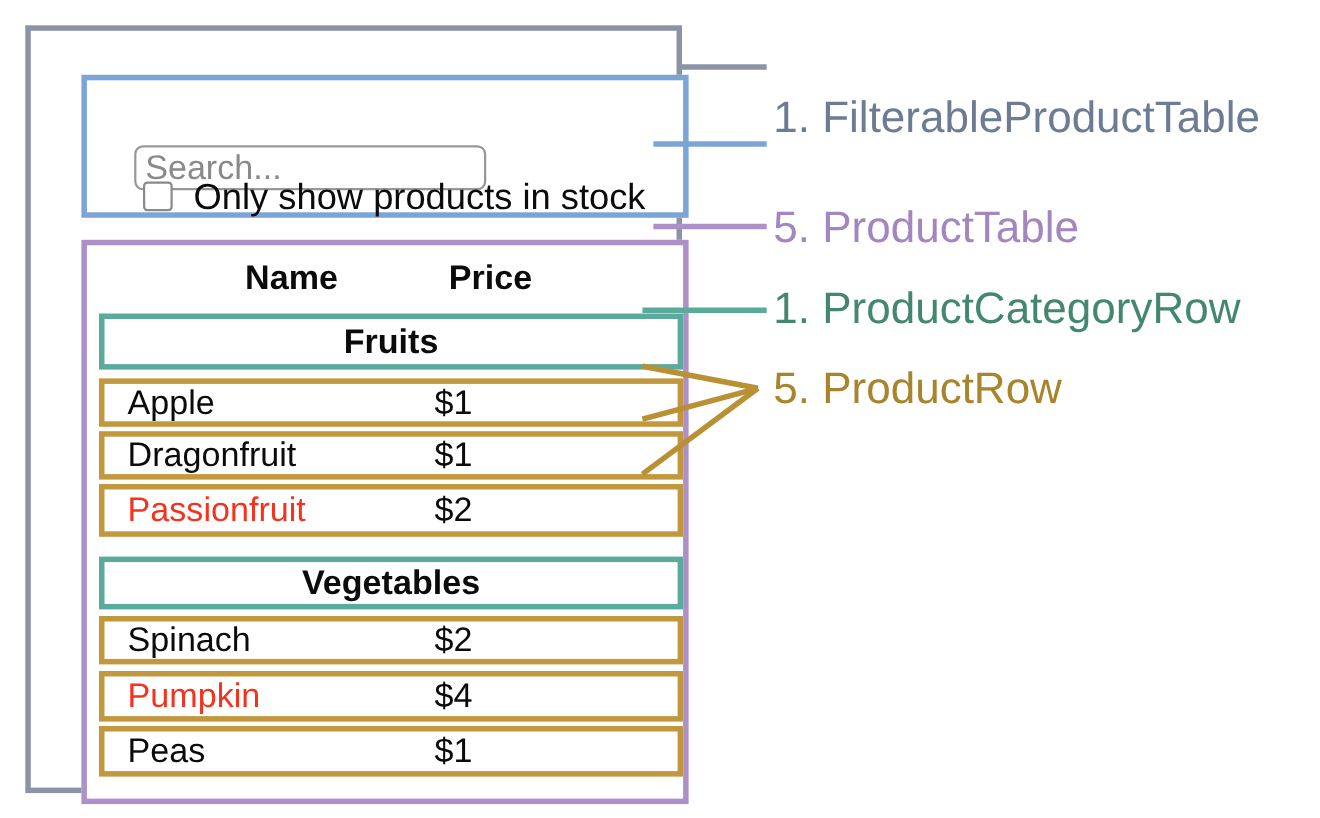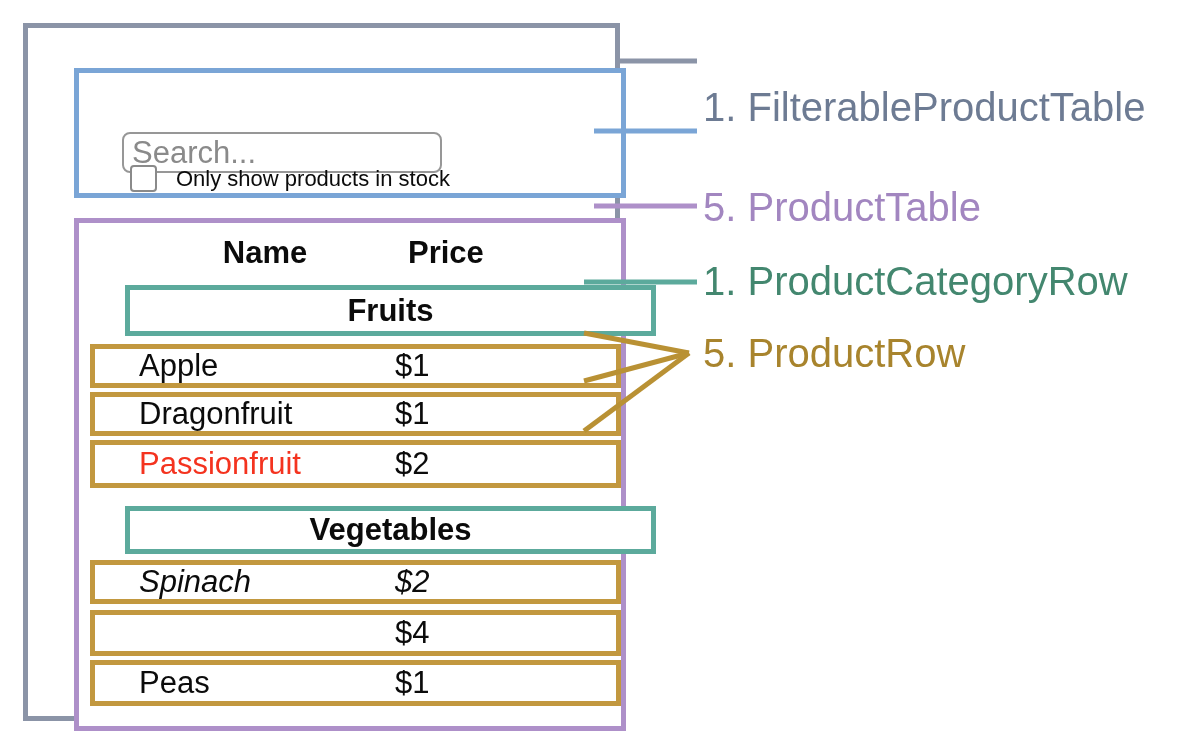--- a/index.html
+++ b/index.html
@@ -15,30 +15,30 @@
   html,body{background:#ffffff;}
   body{font-family:"Liberation Sans",sans-serif;color:var(--ink);}
   .canvas{position:relative;width:1200px;height:744px;background:#fff;overflow:hidden;}
 
   .outer-box{position:absolute;left:23px;top:23px;width:597px;height:698px;border:5px solid var(--slate);background:#fff;}
   .searchbar-box{position:absolute;left:46px;top:40px;width:552px;height:130px;border:5px solid var(--blue);background:#fff;}
   .search-input{position:absolute;left:43px;top:31px;width:320px;height:41px;border:2px solid #979797;border-radius:8px;font-family:"Liberation Sans",sans-serif;font-size:31px;color:#555;padding:0 8px;outline:none;background:#fff;margin-top:28px;}
   .search-input::placeholder{color:#8a8a8a;opacity:1;}
   .stock-row{position:absolute;left:51px;top:92px;height:27px;display:flex;align-items:center;}
   .checkbox{width:27px;height:27px;border:2px solid #8a8a8a;border-radius:4px;background:#fff;flex:none;}
-  .stock-label{margin-left:19px;font-size:22px;line-height:27px;white-space:nowrap;color:var(--ink);}
+  .stock-label{margin-left:19px;font-size:33px;line-height:27px;white-space:nowrap;color:var(--ink);}
 
   .product-table-box{position:absolute;left:46px;top:190px;width:552px;height:513px;border:5px solid var(--purple);background:#fff;}
   .th{position:absolute;top:30px;transform:translateY(-50%);font-weight:bold;font-size:31px;white-space:nowrap;}
   .th-name{left:186px;transform:translate(-50%,-50%);}
   .th-price{left:329px;}
   .row{position:absolute;left:11px;width:531px;background:#fff;display:flex;align-items:center;}
-  .cat-row{border:5px solid var(--teal);justify-content:center;margin-left:35px;}
+  .cat-row{border:5px solid var(--teal);justify-content:center;}
   .cat-row span{font-weight:bold;font-size:31px;}
-  .prod-row{border:5px solid var(--gold);padding-left:44px;}
+  .prod-row{border:5px solid var(--gold);padding-left:21px;}
   .pname{font-size:31px;white-space:nowrap;}
   .pprice{position:absolute;left:300px;font-size:31px;white-space:nowrap;color:var(--ink);}
   .row-red .pname{color:var(--red);}
 
   .connectors{position:absolute;left:0;top:0;width:1200px;height:744px;pointer-events:none;}
 
   .legend-label{position:absolute;left:703px;transform:translateY(-50%);font-size:40px;line-height:1;white-space:nowrap;}
   .legend-1{top:63px;color:var(--slate-text);margin-top:44px;}
   .legend-2{top:131px;color:var(--blue-text);}
   .legend-3{top:207px;color:var(--purple-text);}
@@ -78,25 +78,26 @@
       </div>
       <div class="row prod-row row-red" style="top:217px;height:48px;">
         <span class="pname">Passionfruit</span>
         <span class="pprice">$2</span>
       </div>
 
       <div class="row cat-row" style="top:283px;height:48px;">
         <span>Vegetables</span>
       </div>
 
-      <div class="row prod-row" style="top:337px;height:44px;font-style:italic;">
+      <div class="row prod-row" style="top:337px;height:44px;">
         <span class="pname">Spinach</span>
         <span class="pprice">$2</span>
       </div>
       <div class="row prod-row row-red" style="top:387px;height:46px;">
+        <span class="pname">Pumpkin</span>
         <span class="pprice">$4</span>
       </div>
       <div class="row prod-row" style="top:437px;height:46px;">
         <span class="pname">Peas</span>
         <span class="pprice">$1</span>
       </div>
     </div>
   </div>
 
   <svg class="connectors" viewBox="0 0 1200 744">

